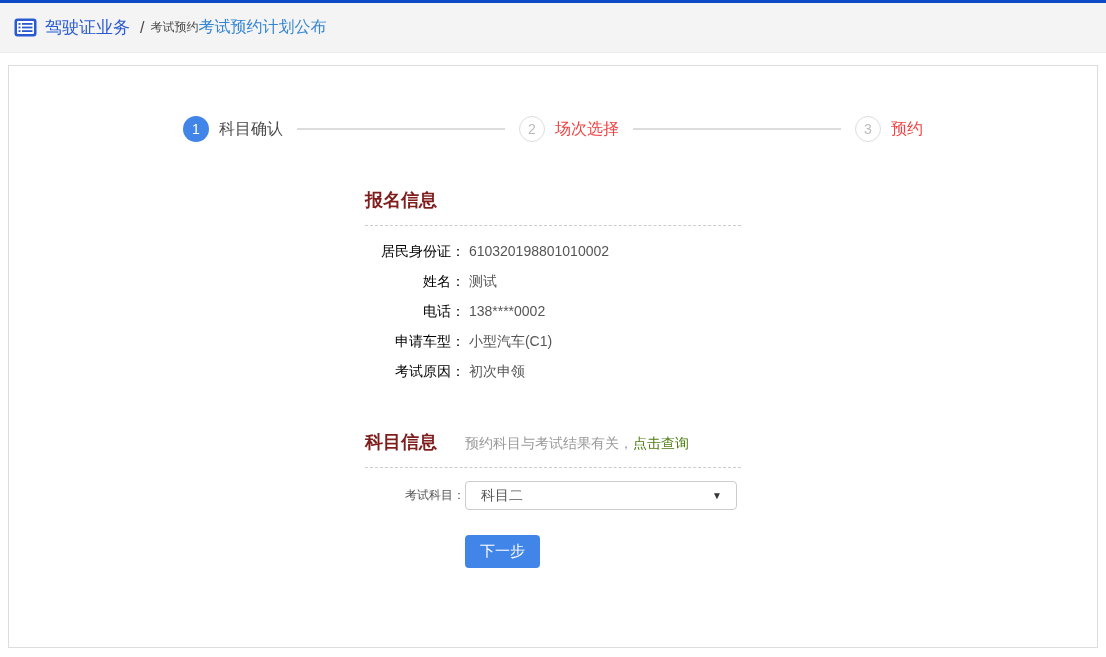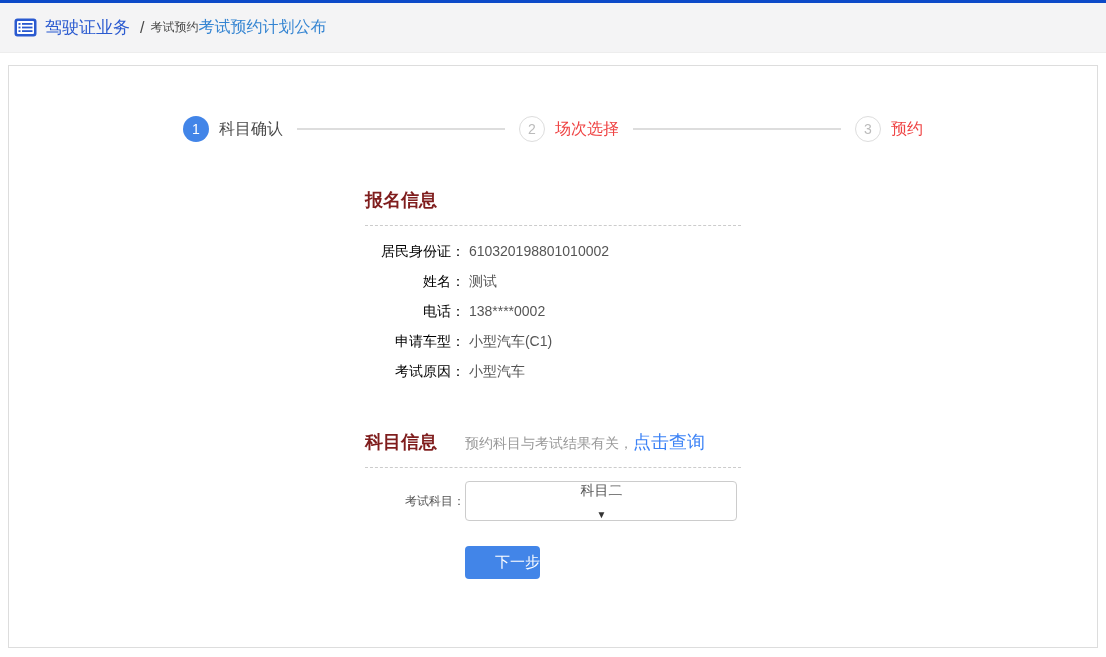--- a/index.html
+++ b/index.html
@@ -47,53 +47,51 @@
   
   .section { width:376px; margin:0 auto; }
   .section-reg { margin-top:46px; }
   .section-head {
     display:flex; align-items:baseline;
     padding-bottom:13px;
     border-bottom:1px dashed #cccccc;
   }
   .section-title { font-size:18px; font-weight:bold; color:#7f1d1d; }
   .section-note { font-size:14px; color:#999999; margin-left:28px; }
-  .note-link { font-size:18px; color:#3b82f6; cursor:pointer; text-decoration:none; }
+  .note-link { font-size:14px; color:#4d7c0f; cursor:pointer; text-decoration:none; }
 
   .fields { margin-top:10px; }
   .field-row { line-height:30px; font-size:14px; }
   .field-label { display:inline-block; width:100px; text-align:right; color:#000000; }
   .field-value { color:#555555; }
 
   .section-subj { margin-top:44px; }
 
   .dd-row { display:flex; align-items:center; margin-top:13px; }
   .dd-label { width:100px; text-align:right; font-size:12px; color:#555555; flex:none; }
   .select {
-    width:272px; height:40px;
+    width:272px; height:29px;
     border:1px solid #cccccc; border-radius:4px;
     background:#ffffff;
     display:flex; align-items:center; justify-content:space-between;
     padding:0 14px 0 15px;
     font-size:14px; color:#555555;
     cursor:pointer;
-    flex-direction:column;
   }
   .caret { font-size:10px; color:#333333; }
 
   .next-btn {
     display:block;
     margin:25px 0 0 100px;
     width:75px; height:33px;
     background:#4285e8; color:#ffffff;
     border:none; border-radius:4px;
     font-size:15px;
     font-family:"Liberation Sans","DejaVu Sans",sans-serif;
     cursor:pointer;
-    text-align:right;
   }
 </style>
 </head>
 <body>
 
 <div class="topbar">
   <div class="topbar-left">
     <span class="list-icon">
       <svg width="23" height="19" viewBox="0 0 23 19">
         <rect x="0.5" y="0.5" width="22" height="18" rx="3" fill="#2a5ad0"></rect>
@@ -148,21 +146,21 @@
       <div class="field-row">
         <span class="field-label">电话：</span>
         <span class="field-value">138****0002</span>
       </div>
       <div class="field-row">
         <span class="field-label">申请车型：</span>
         <span class="field-value">小型汽车(C1)</span>
       </div>
       <div class="field-row">
         <span class="field-label">考试原因：</span>
-        <span class="field-value">小型汽车</span>
+        <span class="field-value">初次申领</span>
       </div>
     </div>
   </div>
 
   <div class="section section-subj">
     <div class="section-head">
       <span class="section-title">科目信息</span>
       <span class="section-note"><span>预约科目与考试结果有关，</span><a class="note-link">点击查询</a></span>
     </div>
     <div class="dd-row">

